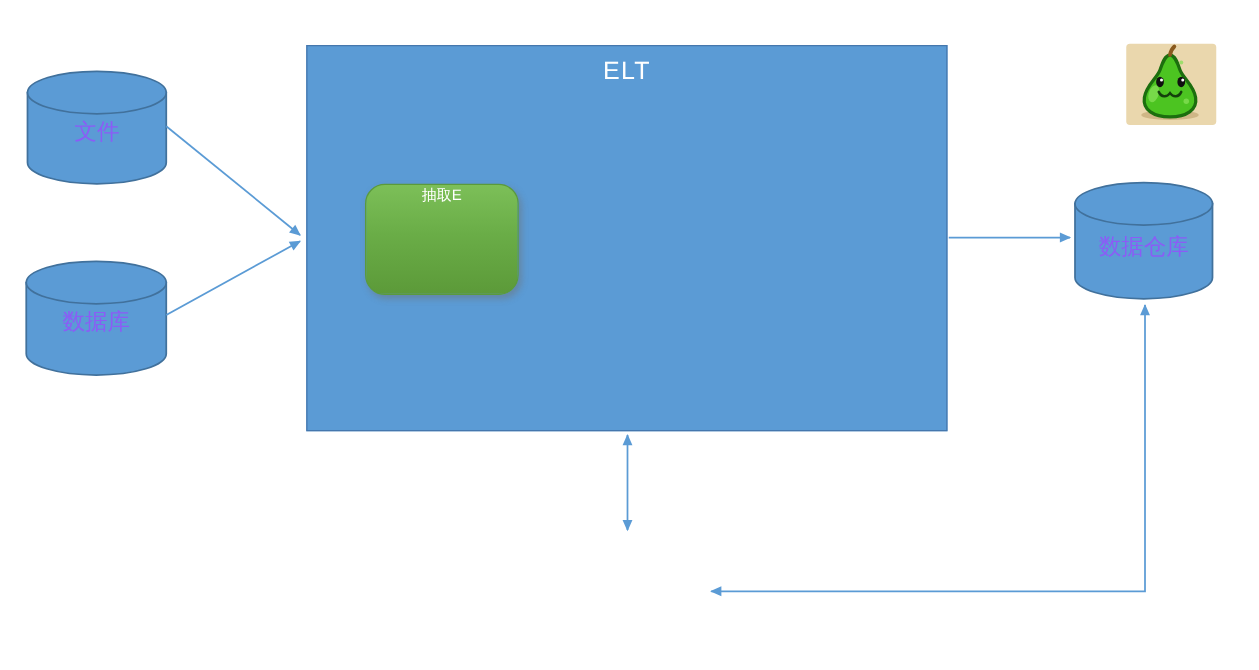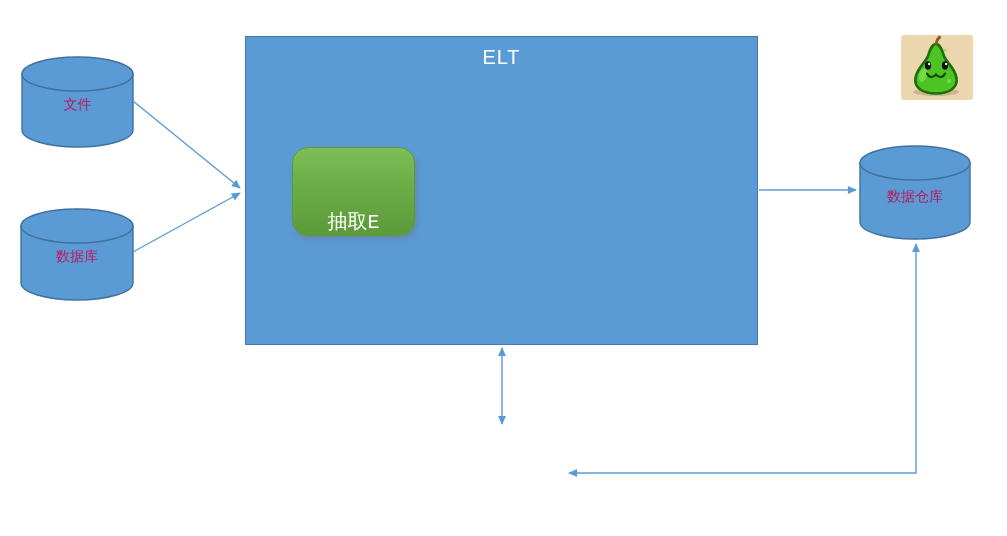--- a/index.html
+++ b/index.html
@@ -36,37 +36,36 @@
   
   .process {
     position: absolute;
     width: 123px; height: 89px;
     border-radius: 16px;
     background: linear-gradient(180deg, #7cbf58 0%, #6aad47 45%, #5c9a39 100%);
     border: 1px solid #5b9a3c;
     box-shadow: 2px 3px 5px rgba(110,110,110,0.45);
     box-sizing: border-box;
     display: flex;
-    align-items: flex-end;
+    align-items: flex-start;
     justify-content: center;
     color: #ffffff;
-    font-size: 20px;
-    font-family: Liberation Mono, monospace;
+    font-size: 12px;
   }
   .process-extract  { left: 292px; top: 147px; }
   .process-load     { left: 599px; top: 148px; }
   .process-transform{ left: 441px; top: 428px; height: 91px; }
   
   .cyl-label {
     position: absolute;
     display: flex;
     align-items: center;
     justify-content: center;
-    color: #be185d;
-    font-size: 14px;
+    color: #8b5cf6;
+    font-size: 18px;
     pointer-events: none;
   }
   .cyl-label-file      { left: 22px;  top: 80px;  width: 111px; height: 50px; }
   .cyl-label-database  { left: 21px;  top: 232px; width: 112px; height: 50px; }
   .cyl-label-warehouse { left: 860px; top: 172px; width: 110px; height: 50px; }
 </style>
 </head>
 <body>
 
 <div class="canvas">

